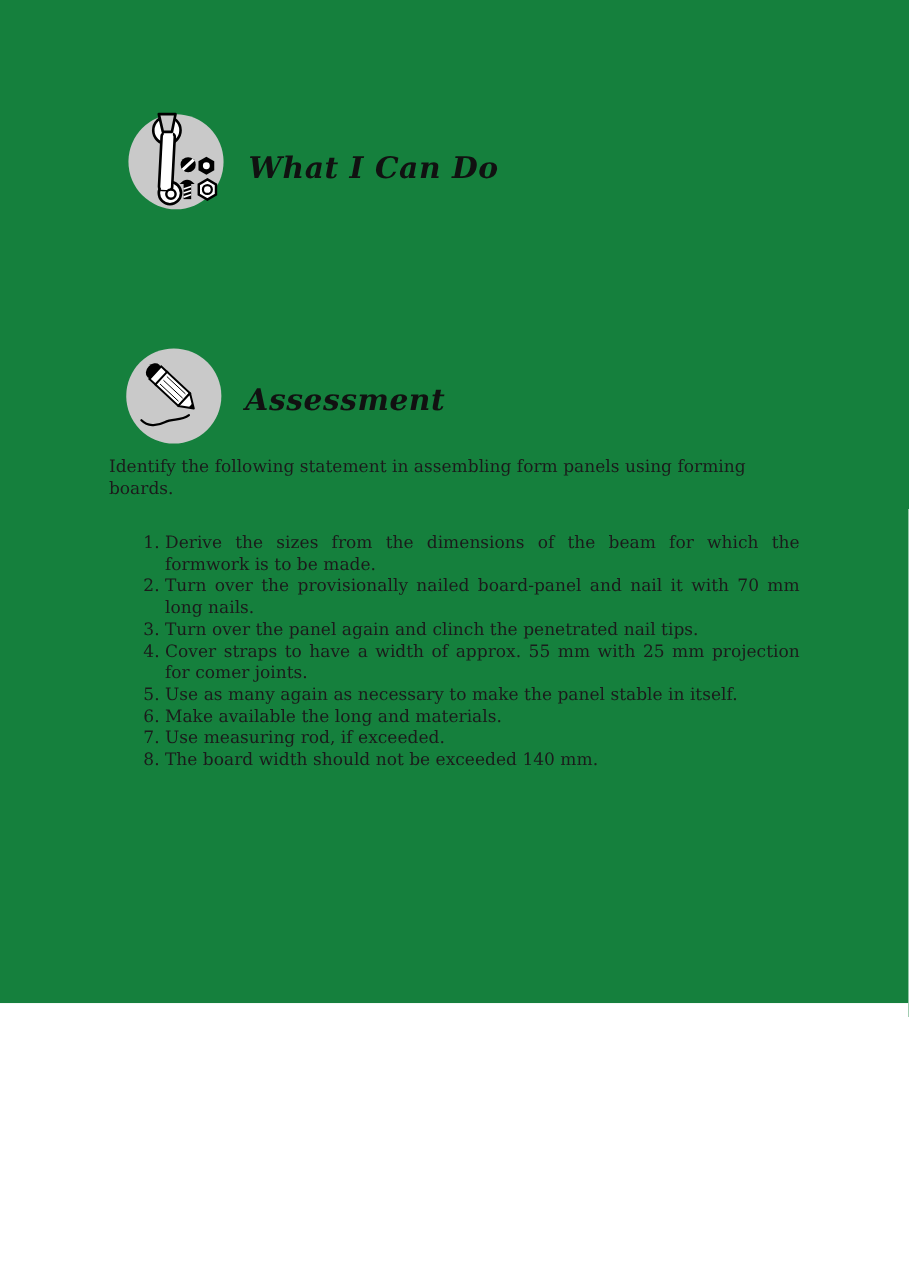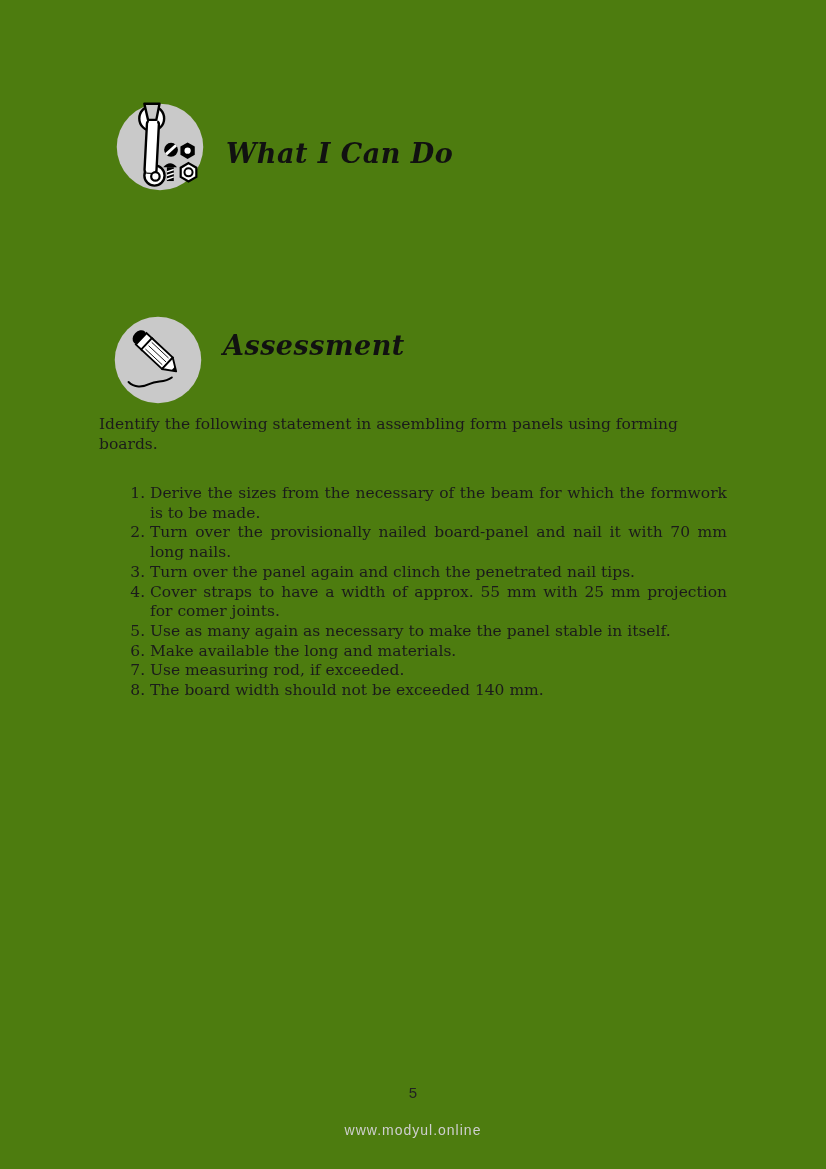--- a/index.html
+++ b/index.html
@@ -1,42 +1,42 @@
 <!DOCTYPE html>
 <html><head>
 <meta charset="utf-8">
 <style>
   * { margin:0; padding:0; box-sizing:border-box; }
   html,body { background:#ffffff; }
   .page {
     position:relative;
-    width:826px; height:1169px;
+    width:826px; height:912px;
     margin:0 auto;
-    background:#4d7c0f;
+    background:#15803d;
     font-family:"DejaVu Serif","Liberation Serif",serif;
     color:#1b1b1b;
     overflow:hidden;
   }
   .icon-circle {
     position:absolute;
     width:92px; height:94px;
   }
   .icon-circle svg { width:100%; height:100%; display:block; }
   .sec1-icon { left:114px; top:100px; }
   .sec2-icon { left:112px; top:313px; }
   .heading {
     position:absolute;
     font-family:"DejaVu Serif","Liberation Serif",serif;
     font-weight:bold; font-style:italic;
     font-size:27px; letter-spacing:0.5px;
     color:#111; line-height:1;
     white-space:nowrap;
   }
   .sec1-heading { left:226px; top:140px; }
-  .sec2-heading { left:223px; top:332px; }
+  .sec2-heading { left:223px; top:351px; }
   .body-text {
     position:absolute;
     font-size:15.5px; line-height:19.6px;
     color:#1b1b1b;
   }
   .para1 { left:99px; top:242px; width:640px; text-align:left; }
   .para2 { left:99px; top:415px; width:590px; text-align:left; }
   .assessment-list {
     position:absolute;
     left:99px; top:484px; width:628px;
@@ -114,21 +114,21 @@
         <path d="M72.5,41 L77,44 L72.5,47 Z" fill="#000"></path>
       </g>
       <path d="M18,74 C24,80 33,80 41,76 C49,72 57,75 65,69" fill="none" stroke="#000" stroke-width="2.2" stroke-linecap="round"></path>
     </svg>
   </div>
   <div class="heading sec2-heading">Assessment</div>
   <p class="body-text para2">Identify the following statement in assembling form panels using forming boards.</p>
 
   <div class="assessment-list">
     <ol>
-      <li>Derive the sizes from the necessary of the beam for which the formwork is to be made.</li>
+      <li>Derive the sizes from the dimensions of the beam for which the formwork is to be made.</li>
       <li>Turn over the provisionally nailed board-panel and nail it with 70 mm long nails.</li>
       <li>Turn over the panel again and clinch the penetrated nail tips.</li>
       <li>Cover straps to have a width of approx. 55 mm with 25 mm projection for comer joints.</li>
       <li>Use as many again as necessary to make the panel stable in itself.</li>
       <li>Make available the long and materials.</li>
       <li>Use measuring rod, if exceeded.</li>
       <li>The board width should not be exceeded 140 mm.</li>
     </ol>
   </div>
 

